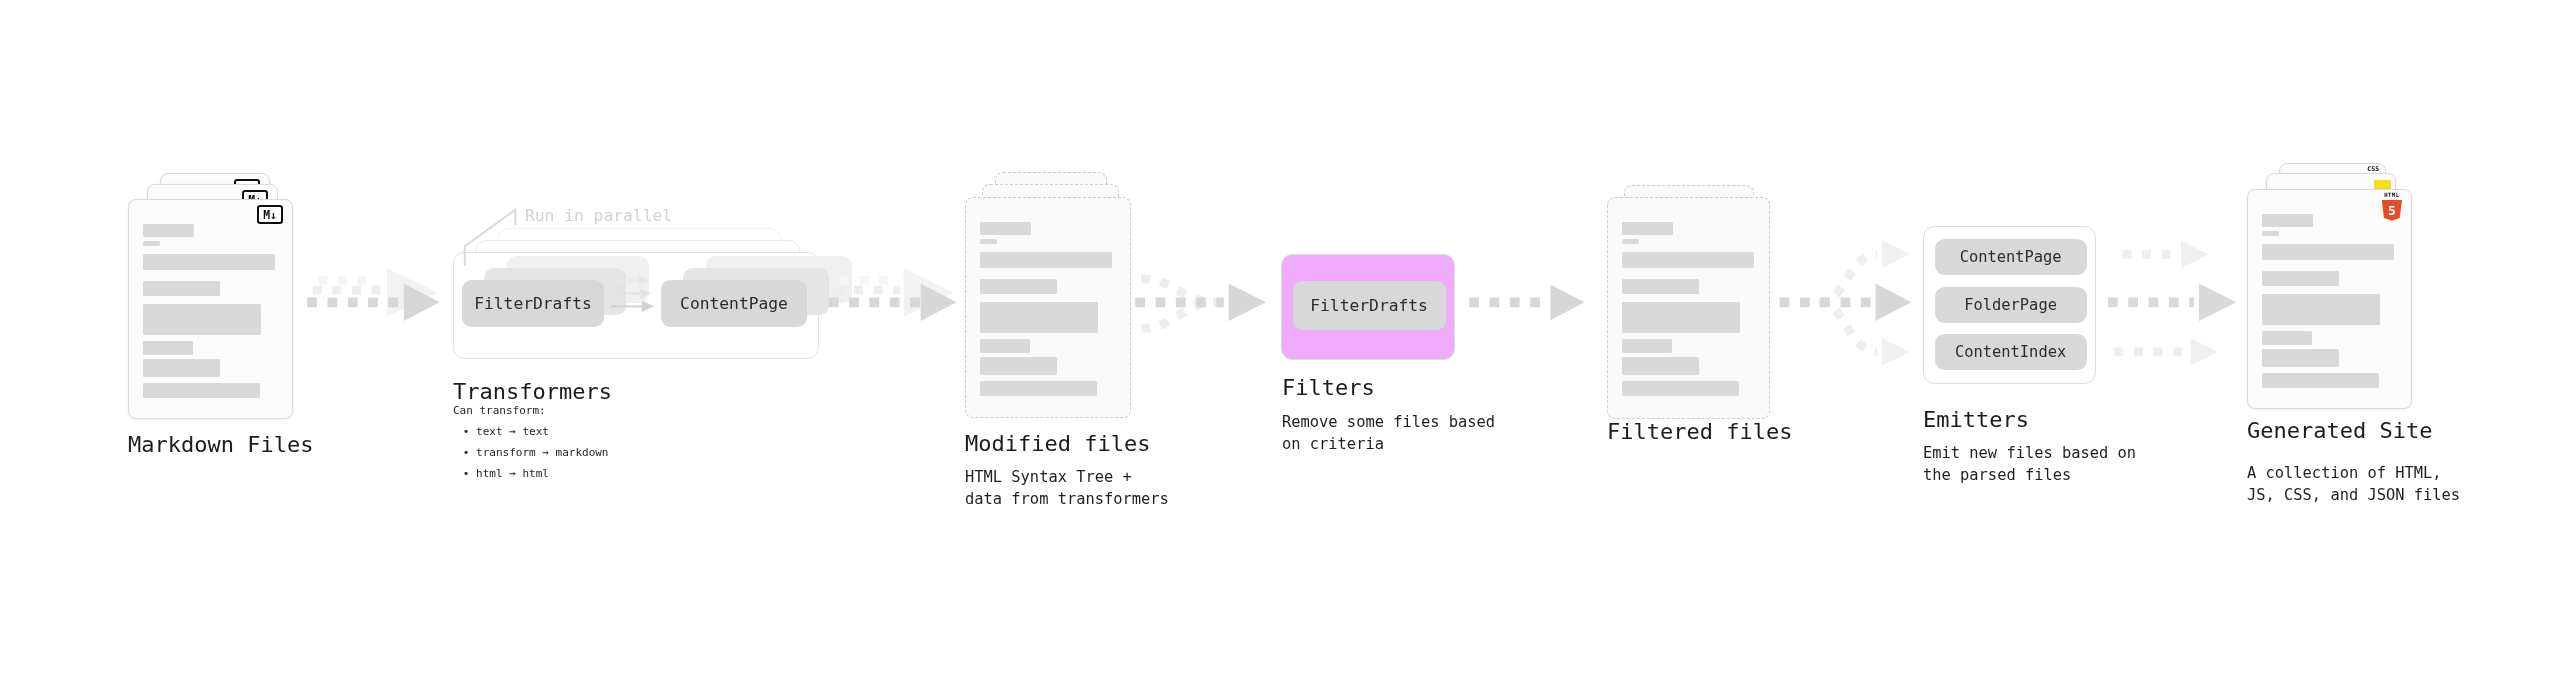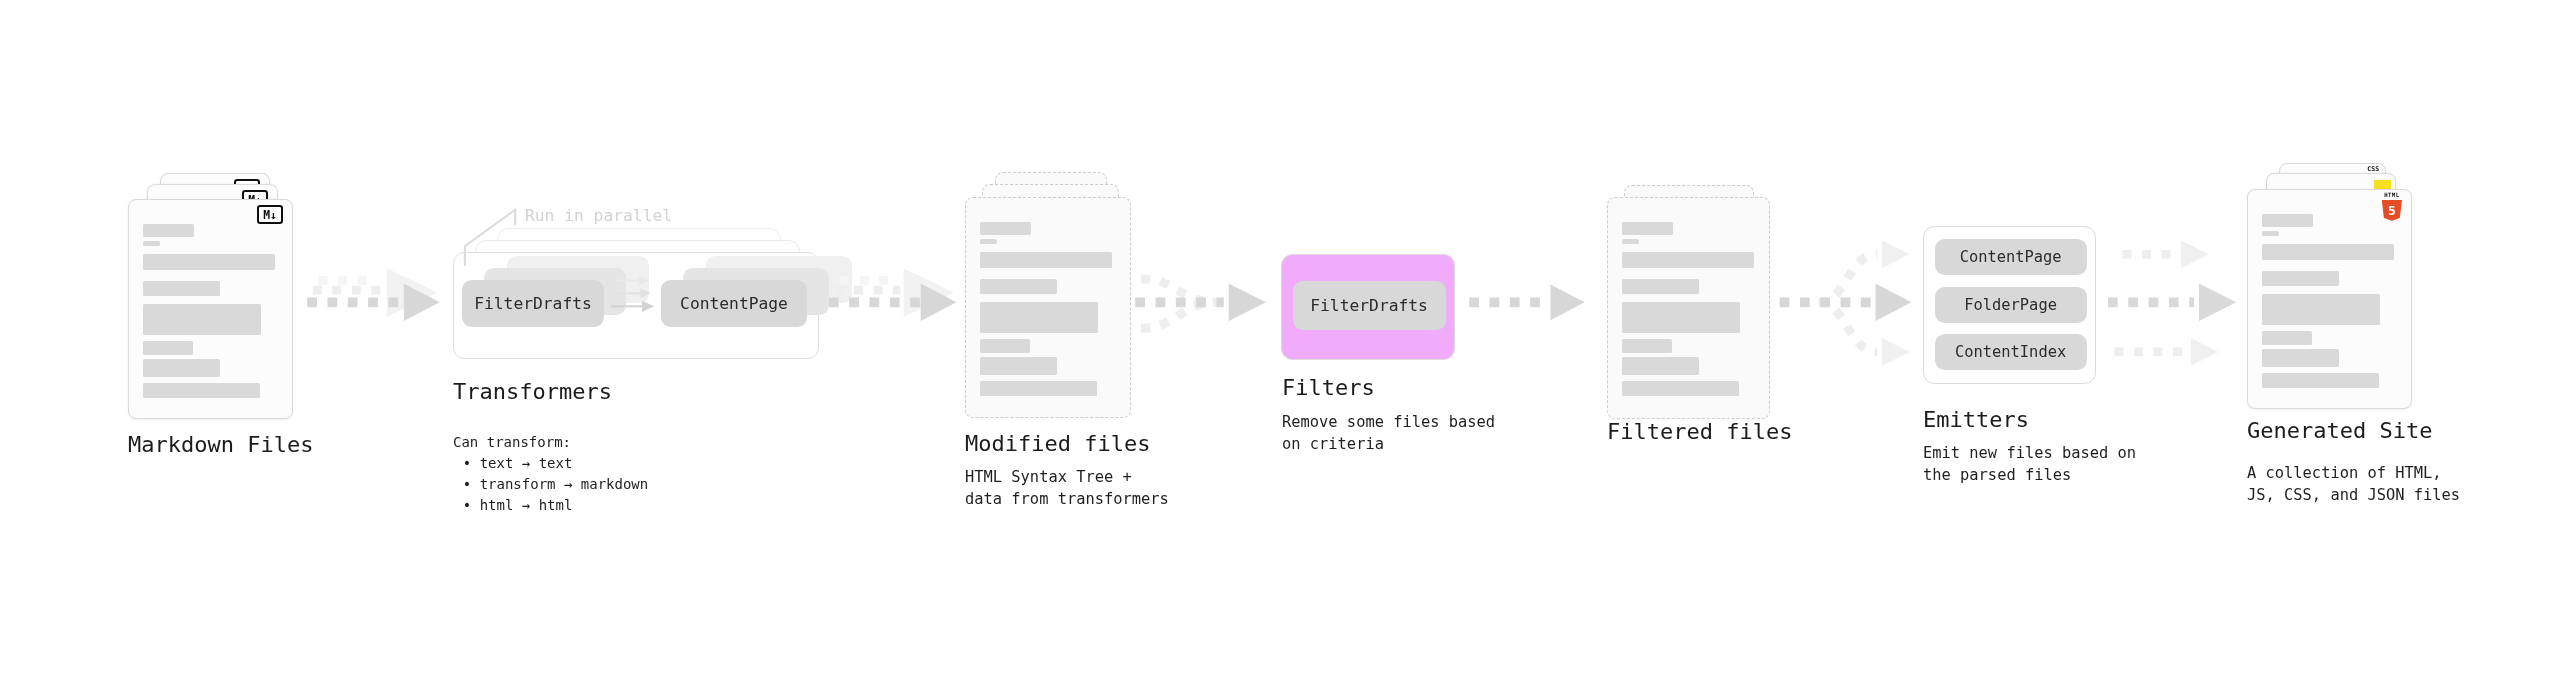--- a/index.html
+++ b/index.html
@@ -77,21 +77,21 @@
   .stage-desc  { position:absolute; font-size:15.4px; line-height:22px; color:#1f1f1f;
                  white-space:pre-line; }
   #lbl-md        {left:128px;  top:432px;}
   #lbl-tf        {left:453px;  top:379px;}
   #lbl-mod       {left:965px; top:431px;}
   #lbl-filters   {left:1282px; top:375px;}
   #lbl-filtered  {left:1607px; top:419px;}
   #lbl-emitters  {left:1923px; top:387px;margin-top:20px;}
   #lbl-gen       {left:2247px; top:418px;}
 
-  #tf-desc  {left:453px; top:432px; font-size:14px; line-height:21px; color:#1f1f1f; position:absolute;}
+  #tf-desc  {left:453px; top:400px; font-size:11px; line-height:21px; color:#1f1f1f; position:absolute;}
   #tf-desc .bullet { padding-left:9.8px; white-space:pre; }
   #mod-desc      {left:965px; top:466px;}
   #filters-desc  {left:1282px; top:411px;}
   #emitters-desc {left:1923px; top:442px;}
   #gen-desc      {left:2247px; top:462px;}
 
   
   svg.arrows { position:absolute; left:0; top:0; pointer-events:none; }
   .d1  { stroke:#d7d7d7; stroke-width:12; stroke-dasharray:12 13; fill:none; }
   .d1b { stroke:#d9d9d9; stroke-width:12; stroke-dasharray:12 13; fill:none; }

